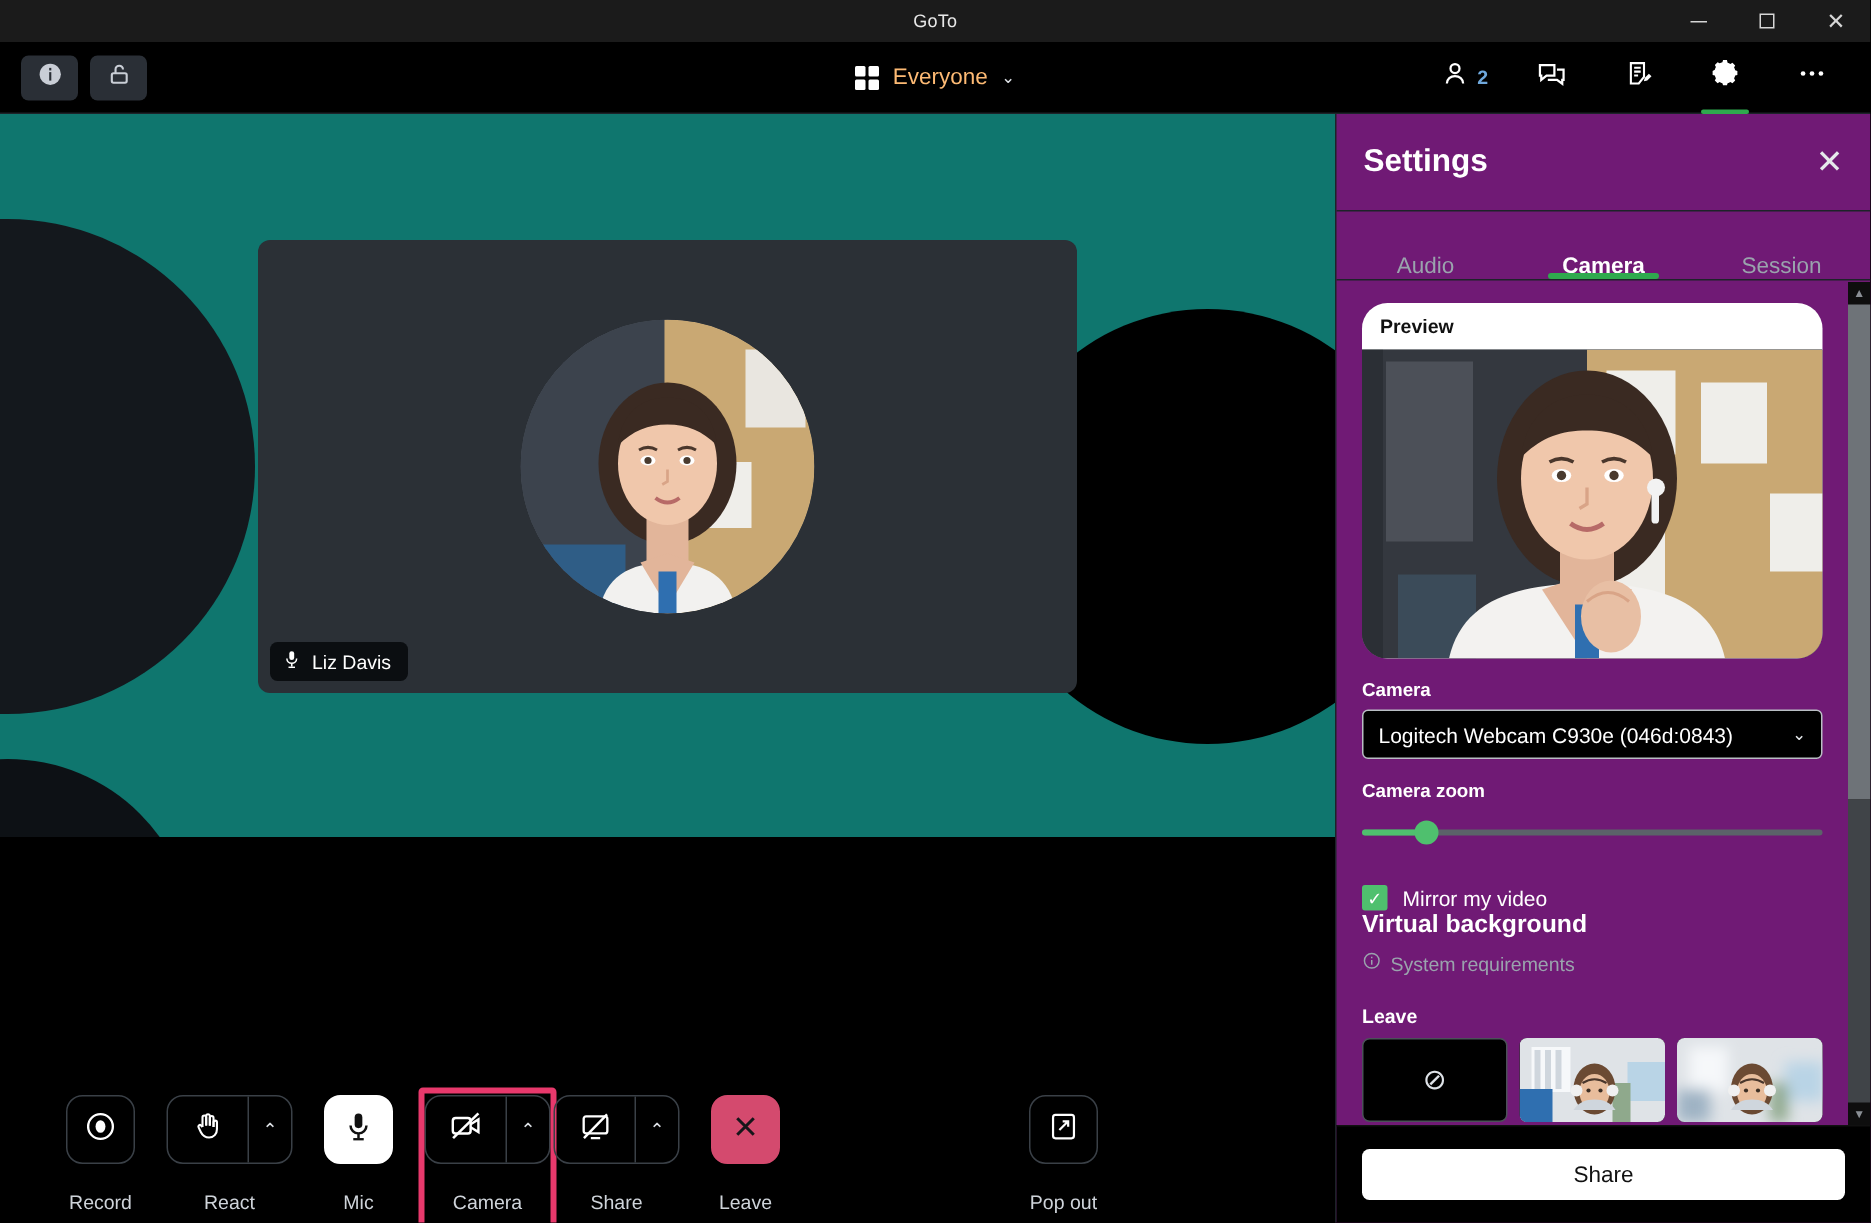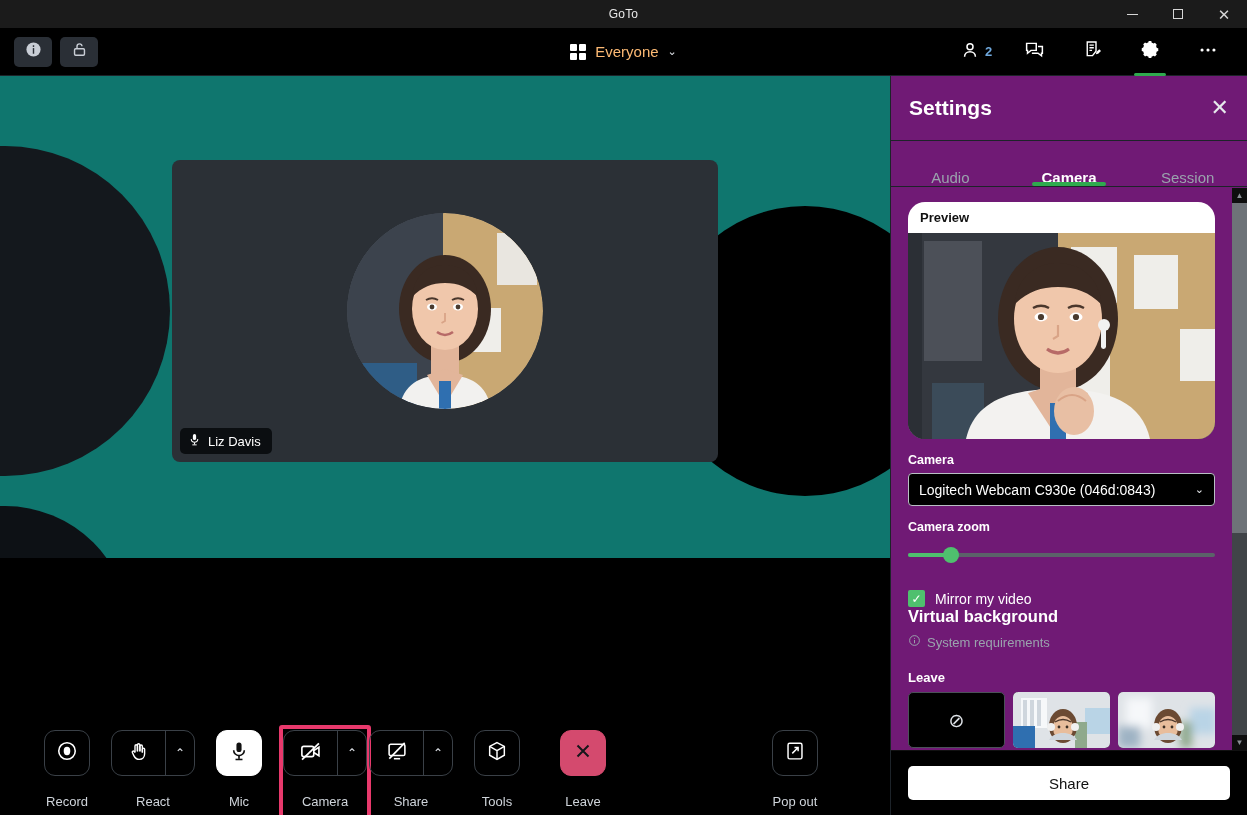--- a/index.html
+++ b/index.html
@@ -412,31 +412,20 @@
               <path d="M3.6 20.4L20.4 3.2" stroke-width="1.8"></path>
             </svg>
           </span>
         </div>
         <div class="divider"></div>
         <div class="caret">⌃</div>
       </div>
       <div class="cap">Share</div>
     </div>
 
-    <div class="ctrl">
-      <div class="pill solo">
-        <span>
-          <svg width="22" height="22" viewBox="0 0 24 24" fill="none" stroke="#fff" stroke-width="1.6">
-            <path d="M12 2.8l8 4.2v9.6l-8 4.6-8-4.6V7z"></path>
-              <path d="M12 11.6l8-4.6M12 11.6l-8-4.6M12 11.6v9.6"></path>
-          </svg>
-        </span>
-      </div>
-      <div class="cap">Tools</div>
-    </div>
 
     <div class="ctrl">
       <div class="pill solo leave">
         <span>
           <svg width="22" height="22" viewBox="0 0 24 24" fill="none" stroke="#16161a" stroke-width="2.2">
               <path d="M6 6l12 12M18 6L6 18"></path>
             </svg>
         </span>
       </div>
       <div class="cap">Leave</div>

